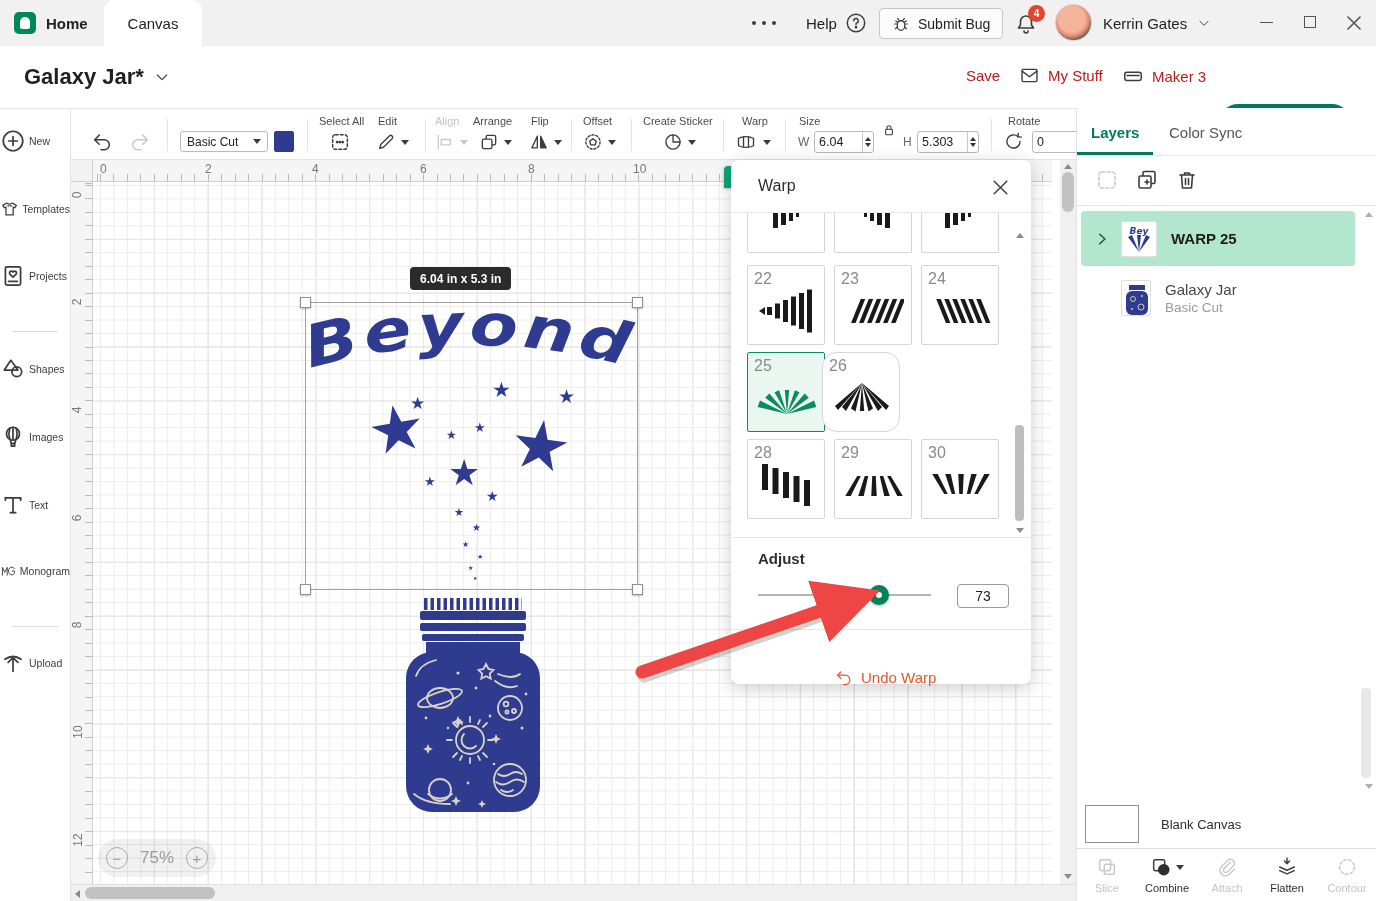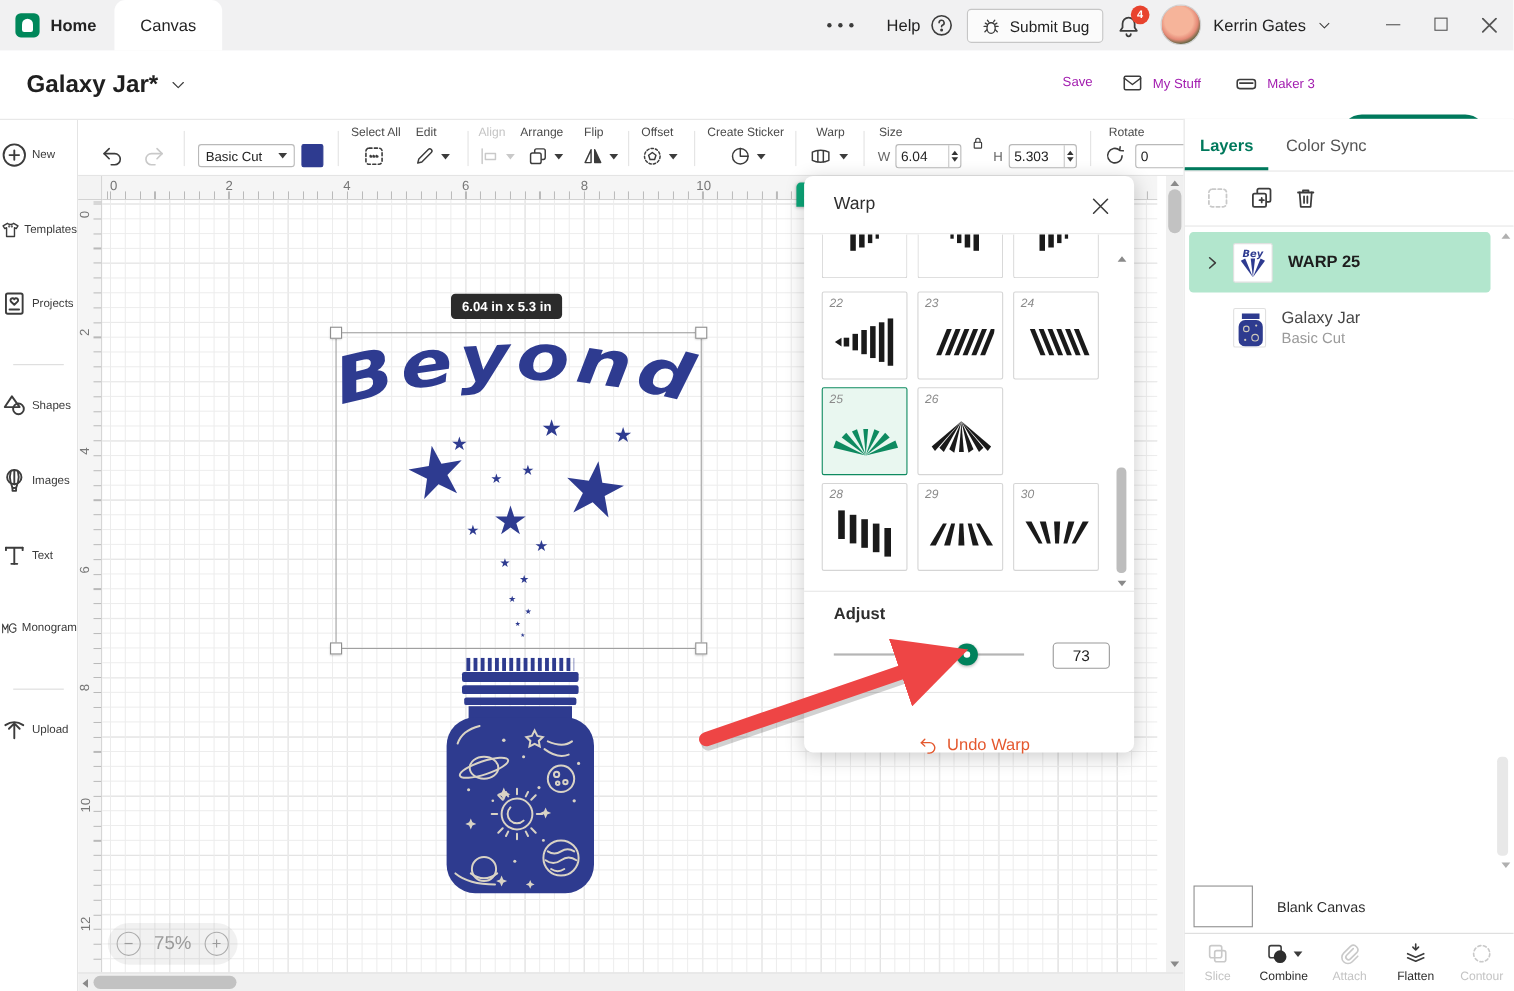--- a/index.html
+++ b/index.html
@@ -22,21 +22,21 @@
   #logo:after { content:""; position:absolute; left:6px; top:5px; width:10px; height:12px; background:#fff; border-radius:5px 5px 2px 2px; }
   .dot { width:4px; height:4px; border-radius:50%; background:#3c3c3c; display:inline-block; }
   #submit-bug { border:1px solid #c6c6c6; background:#fbfbfb; border-radius:4px; display:flex; align-items:center; gap:8px; padding:0 12px; height:31px; font-size:14px; color:#222; }
   #bell-badge { background:#e8432e; color:#fff; font-size:10px; font-weight:bold; width:17px; height:17px; border-radius:50%; display:flex; align-items:center; justify-content:center; }
   #avatar { width:37px; height:37px; border-radius:50%; background:radial-gradient(circle at 45% 40%, #f6b49a 0 45%, #e58a77 60%, #3c5a33 78%); border:1px solid #d0d0d0; }
   .winbtn { color:#555; }
 
   
   #header { left:0; top:46px; width:1376px; height:63px; background:#fff; border-bottom:1px solid #e4e4e4; }
   #proj-title { font-size:22px; font-weight:bold; color:#1f1f1f; }
-  .hdr-item { display:flex; align-items:center; gap:8px; font-size:12px; color:#a21caf;justify-content:flex-end; }
+  .hdr-item { display:flex; align-items:center; gap:8px; font-size:15px; color:#b91c1c;justify-content:flex-end; }
   #make-btn { background:#00795c; color:#fff; border:none; border-radius:22px; width:132px; height:38px; font-size:16px; font-weight:bold; }
 
   
   #rail { left:0; top:109px; width:71px; height:792px; background:#fff; border-right:1px solid #e4e4e4; }
   .rail-item { position:absolute; left:0; width:70px; display:flex; flex-direction:row; align-items:center; gap:3px; color:#3c3c3c; font-size:10.5px; }
   .rail-div { position:absolute; left:12px; width:46px; border-top:1px solid #dcdcdc; }
 
   
   #toolbar { left:71px; top:109px; width:1005px; height:51px; background:#fff; border-bottom:1px solid #e4e4e4; }
   .tb-lbl { position:absolute; top:6px; font-size:11px; color:#4b4b4b; }
@@ -83,21 +83,21 @@
   #zoom-pill { left:98px; top:839px; width:118px; height:38px; border-radius:19px; background:rgba(0,0,0,0.055); display:flex; align-items:center; justify-content:space-between; padding:0 8px; color:#9b9b9b; }
   #zoom-pill .zbtn { width:22px; height:22px; border-radius:50%; border:1.5px solid #ababab; color:#9b9b9b; font-size:15px; display:flex; align-items:center; justify-content:center; background:transparent; }
   #zoom-val { font-size:17px; color:#9b9b9b; }
 
   
   #warp-panel { left:731px; top:160px; width:300px; height:524px; background:#fff; border-radius:8px; box-shadow:0 4px 18px rgba(0,0,0,.2); }
   #warp-tag { left:724px; top:166px; width:22px; height:22px; background:#0ca678; border-radius:4px 4px 4px 0; color:#fff; font-size:13px; font-style:italic; font-weight:bold; display:flex; align-items:center; justify-content:center; box-shadow:0 1px 3px rgba(0,0,0,.25); }
   #warp-title { font-size:16px; color:#2e2e2e; }
   .wdiv { position:absolute; left:0; width:300px; border-top:1px solid #e6e6e6; }
   .wtile { position:absolute; width:78px; height:80px; border:1px solid #d5d5d5; border-radius:2px; background:#fff; }
-  .wtile .num { position:absolute; left:6px; top:4px; font-size:11px; color:#8a8a8a;font-style:italic; }
+  .wtile .num { position:absolute; left:6px; top:4px; font-size:16px; color:#8a8a8a; }
   .wtile.sel { background:#e9f7f0; border:1.5px solid #0e8a60; }
   .wtile.part { height:40px; border-top:none; border-radius:0 0 2px 2px; }
   .wtile svg { position:absolute; left:9px; bottom:8px; }
   .wtile.part svg { top:0; bottom:auto; }
   #adjust-lbl { font-size:15px; font-weight:bold; color:#2e2e2e; }
   #adjust-box { left:957px; top:584px; width:52px; height:24px; border:1px solid #9a9a9a; border-radius:4px; display:flex; }
   #adjust-box input { width:100%; border:none; outline:none; text-align:center; font-size:14px; color:#222; font-family:inherit; background:transparent; }
   #undo-warp { color:#e4582e; font-size:15px; display:flex; align-items:center; gap:8px; }
 
   
@@ -611,21 +611,21 @@
       <svg width="60" height="50" viewBox="0 0 60 50" fill="#0e8a60">
           <polygon points="30,41 3,27.4 0.6,34"></polygon>
           <polygon points="30,41 12.3,20.4 8.2,24.8"></polygon>
           <polygon points="30,41 22.1,17.2 17.5,19.2"></polygon>
           <polygon points="30,41 32.2,17 27.8,17"></polygon>
           <polygon points="30,41 42.5,19.2 37.9,17.2"></polygon>
           <polygon points="30,41 51.8,24.8 47.7,20.4"></polygon>
           <polygon points="30,41 59.4,34 57,27.4"></polygon>
         </svg>
     </div>
-    <div class="wtile" style="left:103px;top:192px;">
+    <div class="wtile" style="left:91px;top:192px;border-radius:15px;">
       <span class="num">26</span>
       <svg width="60" height="50" viewBox="0 0 60 50" fill="#1a1a1a">
           <polygon points="30,10 3,33 6,37"></polygon>
           <polygon points="30,10 10,34 14,38"></polygon>
           <polygon points="30,10 19,35.5 23.5,38.5"></polygon>
           <polygon points="30,10 27.8,38 32.2,38"></polygon>
           <polygon points="30,10 36.5,38.5 41,35.5"></polygon>
           <polygon points="30,10 46,38 50,34"></polygon>
           <polygon points="30,10 54,37 57,33"></polygon>
         </svg>

